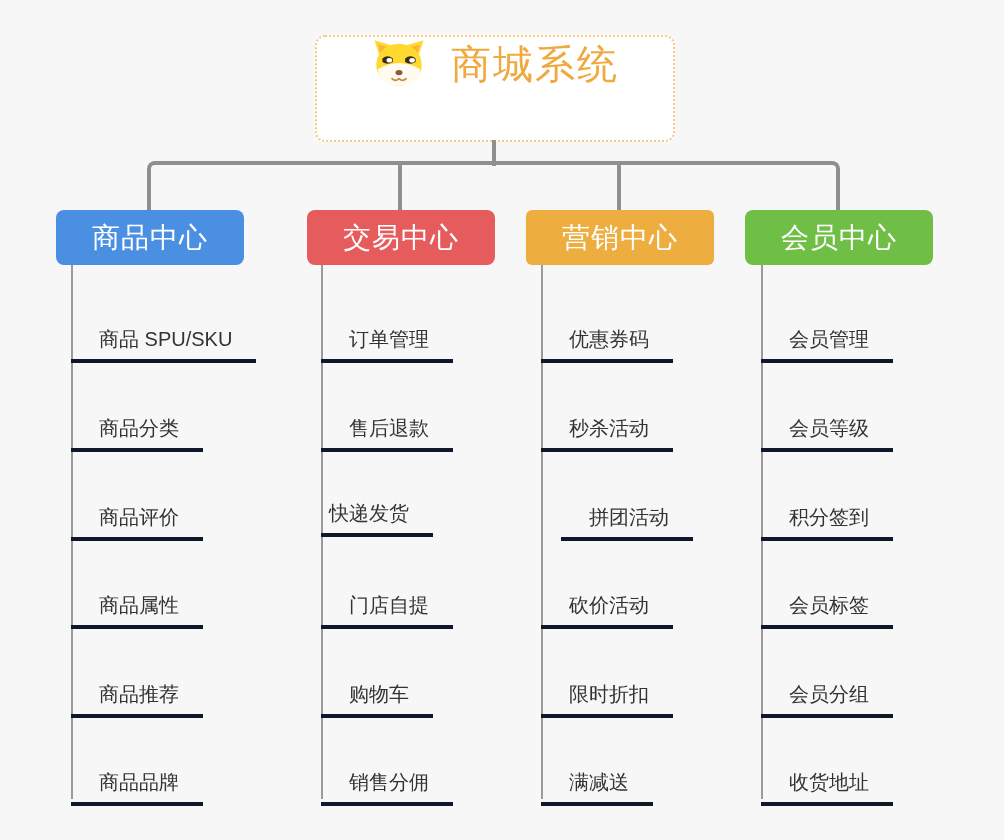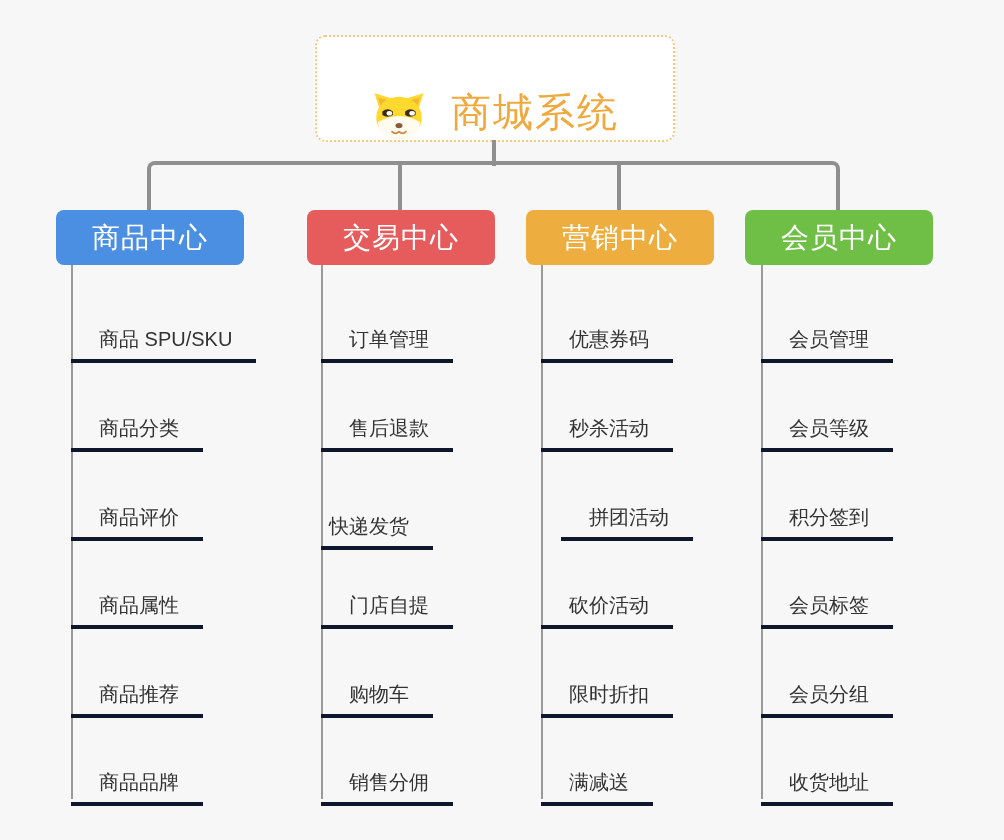--- a/index.html
+++ b/index.html
@@ -14,21 +14,21 @@
     overflow:hidden;
   }
   
   .root-node{
     position:absolute;left:315px;top:35px;
     width:360px;height:107px;
     background:#ffffff;
     border:2px dotted #f7c87d;
     border-radius:10px;
     box-sizing:border-box;
-    display:flex;align-items:flex-end;justify-content:center;
+    display:flex;align-items:flex-start;justify-content:center;
     gap:24px;
   }
   .root-label{
     font-size:40px;
     color:#efa93f;
     letter-spacing:2px;
     white-space:nowrap;
   }
   .dog-icon{width:56px;height:50px;display:block;}
   
@@ -124,25 +124,25 @@
       <div class="item" style="left: 71px; top: 487px;">商品评价</div>
       <div class="item" style="left: 71px; top: 575px;">商品属性</div>
       <div class="item" style="left: 71px; top: 664px;">商品推荐</div>
       <div class="item" style="left: 71px; top: 752px;">商品品牌</div>
       <div class="branch-box" style="left: 307px; background: rgb(230, 92, 92);">
         <span>交易中心</span>
       </div>
       <div class="trunk" style="left: 321px;"></div>
       <div class="item" style="left: 321px; top: 309px;">订单管理</div>
       <div class="item" style="left: 321px; top: 398px;">售后退款</div>
-      <div class="item" style="left: 321px; top: 496px; padding-left: 8px;">快递发货</div>
+      <div class="item" style="left: 321px; top: 483px; padding-left: 8px;">快递发货</div>
       <div class="item" style="left: 321px; top: 575px;">门店自提</div>
       <div class="item" style="left: 321px; top: 664px;">购物车</div>
       <div class="item" style="left: 321px; top: 752px;">销售分佣</div>
-      <div class="branch-box" style="left: 526px; background: rgb(238, 174, 63);">
+      <div class="branch-box" style="left: 526px; background: rgb(238, 174, 63); border-radius: 6px;">
         <span>营销中心</span>
       </div>
       <div class="trunk" style="left: 541px;"></div>
       <div class="item" style="left: 541px; top: 309px;">优惠券码</div>
       <div class="item" style="left: 541px; top: 398px;">秒杀活动</div>
       <div class="item" style="left: 541px; top: 487px; margin-left: 20px;">拼团活动</div>
       <div class="item" style="left: 541px; top: 575px;">砍价活动</div>
       <div class="item" style="left: 541px; top: 664px;">限时折扣</div>
       <div class="item" style="left: 541px; top: 752px;">满减送</div>
       <div class="branch-box" style="left: 745px; background: rgb(111, 190, 69);">

